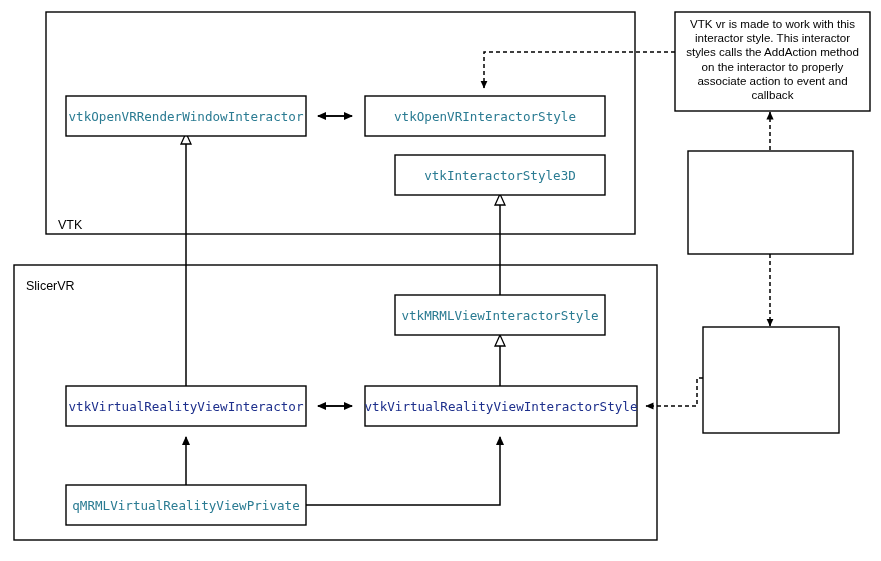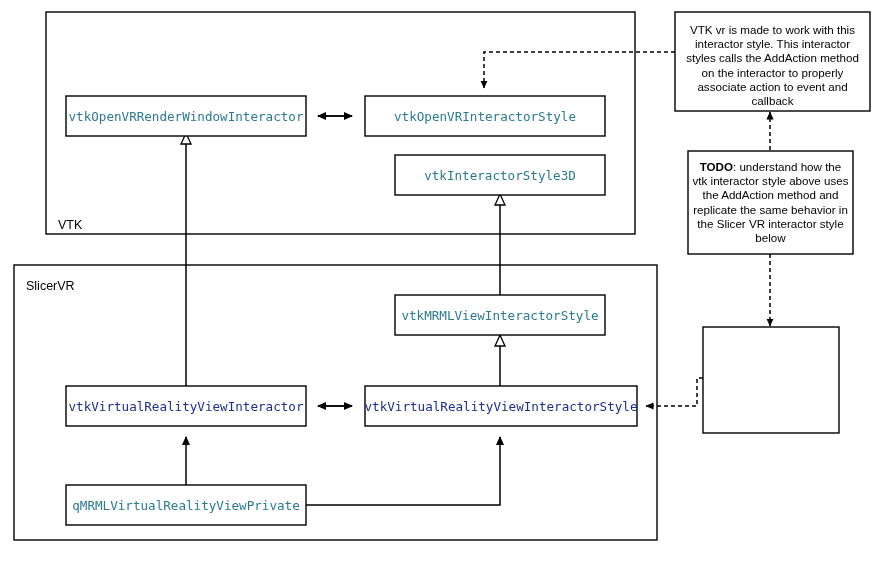--- a/index.html
+++ b/index.html
@@ -164,22 +164,19 @@
     <g>
       <rect class="class-rect" x="66" y="485" width="240" height="40"></rect>
       <text class="class-label teal" x="186" y="506" font-size="5.85">qMRMLVirtualRealityViewPrivate</text>
     </g>
 
     <rect class="note-rect" x="675" y="12" width="195" height="99"></rect>
     <rect class="note-rect" x="688" y="151" width="165" height="103"></rect>
     <rect class="note-rect" x="703" y="327" width="136" height="106"></rect>
   </svg>
 
-  <div class="note-text" style="left:675px; top:16px; width:195px; height:99px;">
+  <div class="note-text" style="left:675px; top:10px; width:195px; height:99px;">
     <span>VTK vr is made to work with this interactor style. This interactor styles calls the AddAction method on the interactor to properly associate action to event and callback</span>
   </div>
 
-  <div class="note-text" style="left:688px; top:151px; width:165px; height:103px;">
-    <span><b>TODO</b><span>: understand how the vtk interactor style above uses the AddAction method and replicate the same behavior in the Slicer VR interactor style below</span></span>
-  </div>
 
 
 </div>
 
 </body></html>

